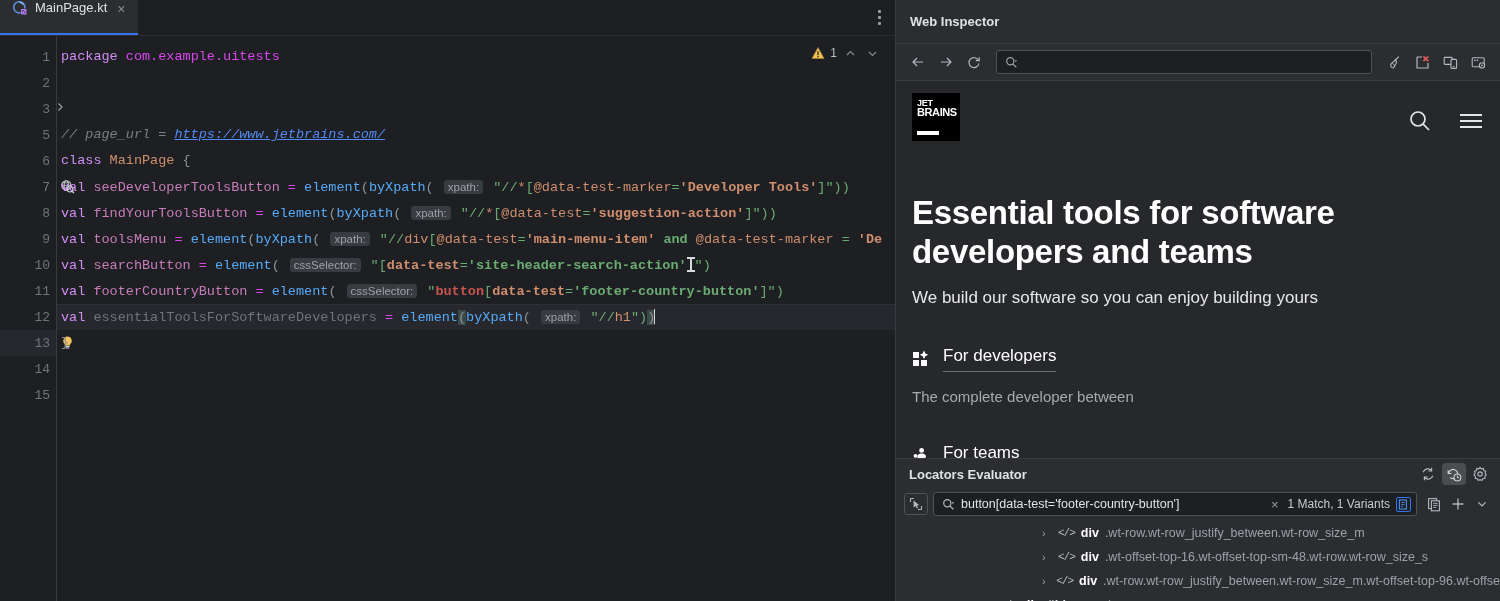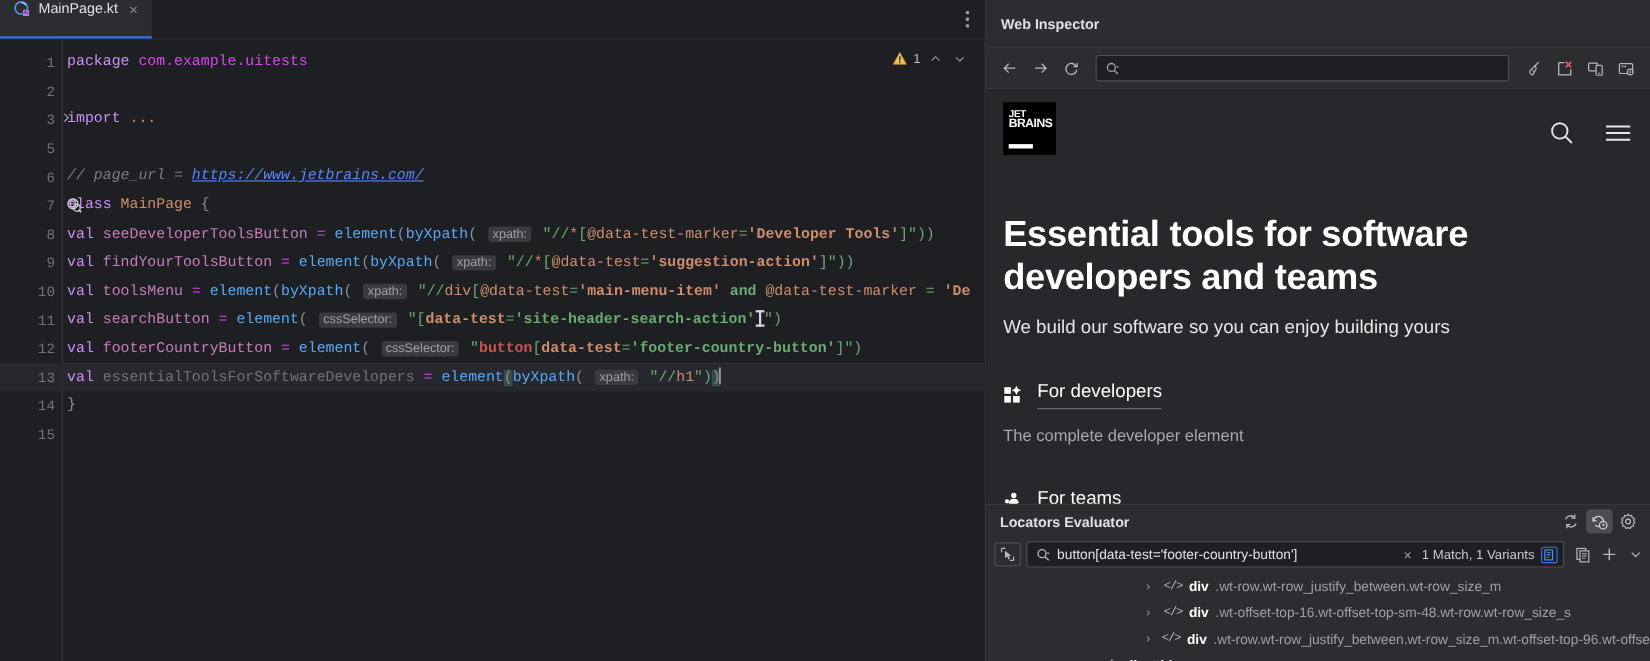--- a/index.html
+++ b/index.html
@@ -182,21 +182,21 @@
   .loc-head {
     height: 30px; display: flex; align-items: center; padding: 0 8px 0 13px; gap: 36px;
   }
   .loc-title { font-size: 13px; font-weight: bold; color: #dfe1e5; flex: 1; }
   .loc-head-btns { display: flex; align-items: center; gap: 2px; }
   .sq-btn {
     width: 24px; height: 22px; display: flex; align-items: center; justify-content: center;
     color: #b4b8bf; border-radius: 4px; cursor: pointer;
   }
   .sq-btn.active { background: #4b4d51; }
-  .loc-bar { display: flex; align-items: center; gap: 5px; padding: 0 1px 0 8px; height: 30px; }
+  .loc-bar { display: flex; align-items: center; gap: 5px; padding: 0 6px 0 8px; height: 30px; }
   .pick-btn {
     width: 24px; height: 22px; display: flex; align-items: center; justify-content: center;
     border: 1px solid #4e5157; border-radius: 3px; color: #b4b8bf; cursor: pointer;
   }
   .loc-input-wrap {
     flex: 1; height: 24px; background: #1e1f22; border: 1px solid #4e5157; border-radius: 3px;
     display: flex; align-items: center; padding: 0 5px 0 8px; gap: 6px; cursor: text;
   }
   .loc-input {
     flex: 1; background: transparent; border: none; outline: none; color: #dfe1e5;
@@ -314,21 +314,20 @@
             <span class="lno">14</span>
           </div>
         <div class="gutter-row">
             <span class="lno">15</span>
           </div>
       </div>
 
       <div class="code-area">
         <div class="cline"><span class="kw">package</span><span class="plain"> com.example.uitests</span></div>
         <div class="cline"></div>
-        <div class="cline"><span class="kw">import</span><span class="attr"> ...</span></div>
         <div class="cline"></div>
         <div class="cline"><span class="cmt">// page_url = </span><span class="link">https://www.jetbrains.com/</span></div>
         <div class="cline"><span class="kw">class</span><span class="attr"> MainPage </span><span class="brk">{</span></div>
 
         <div class="cline"><span class="kw">val</span><span class="prop"> seeDeveloperToolsButton </span><span class="plain">= </span><span class="fn">element</span><span class="brk">(</span><span class="fn">byXpath</span><span class="brk">( </span><span class="hint">xpath:</span><span class="str"> "//</span><span class="attr">*</span><span class="str">[</span><span class="attr">@data-test-marker</span><span class="str">=</span><span class="attr" style="font-weight:bold">'Developer Tools'</span><span class="str">]"))</span></div>
 
         <div class="cline"><span class="kw">val</span><span class="prop"> findYourToolsButton </span><span class="plain">= </span><span class="fn">element</span><span class="brk">(</span><span class="fn">byXpath</span><span class="brk">( </span><span class="hint">xpath:</span><span class="str"> "//</span><span class="attr">*</span><span class="str">[</span><span class="attr">@data-test</span><span class="str">=</span><span class="attr" style="font-weight:bold">'suggestion-action'</span><span class="str">]"))</span></div>
 
         <div class="cline"><span class="kw">val</span><span class="prop"> toolsMenu </span><span class="plain">= </span><span class="fn">element</span><span class="brk">(</span><span class="fn">byXpath</span><span class="brk">( </span><span class="hint">xpath:</span><span class="str"> "//</span><span class="attr">div</span><span class="str">[</span><span class="attr">@data-test</span><span class="str">=</span><span class="attr" style="font-weight:bold">'main-menu-item'</span><span class="str" style="font-weight:bold"> and </span><span class="attr">@data-test-marker</span><span class="str"> = </span><span class="attr" style="font-weight:bold">'De</span></div>
 
@@ -460,21 +459,21 @@
           <span>
             <svg width="18" height="18" viewBox="0 0 18 18">
               <rect x="1" y="2" width="6" height="6" fill="#fff"></rect>
               <rect x="1" y="10" width="6" height="6" fill="#fff"></rect>
               <rect x="9" y="10" width="6" height="6" fill="#fff"></rect>
               <path d="M12 0.6 L13.4 3.4 L16.2 4.8 L13.4 6.2 L12 9 L10.6 6.2 L7.8 4.8 L10.6 3.4 Z" fill="#fff"></path>
             </svg>
           </span>
           <span class="pv-cat-title">For developers</span>
         </div>
-        <div class="pv-cat-desc">The complete developer element</div>
+        <div class="pv-cat-desc">The complete developer between</div>
       </div>
 
       <div class="pv-cat">
         <div class="pv-cat-head">
           <span>
             <svg width="18" height="18" viewBox="0 0 18 18">
               <circle cx="9.6" cy="3.4" r="2.4" fill="#fff"></circle>
               <path d="M5.4 15.2 V9.2 A4 4 0 0 1 9.4 6.4 h0.6 a4 4 0 0 1 4 2.8 v1" fill="#fff"></path>
               <rect x="1.2" y="11.4" width="4.6" height="4.2" fill="#fff"></rect>
               <circle cx="3.5" cy="8.8" r="1.9" fill="#fff"></circle>

